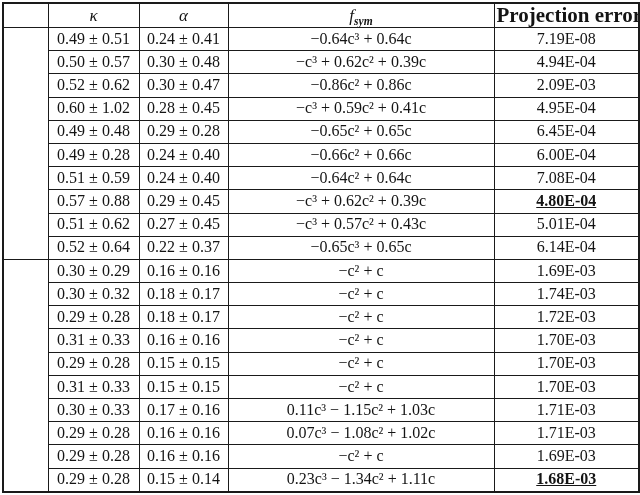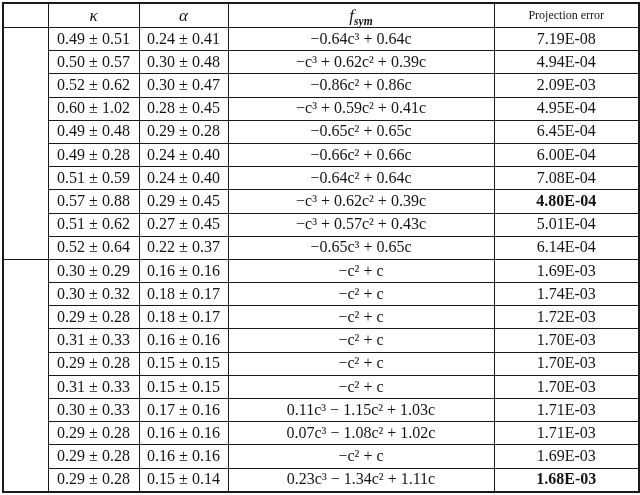--- a/index.html
+++ b/index.html
@@ -30,30 +30,30 @@
     vertical-align: middle;
     padding: 0 2px;
     font-size: 16px;
     font-weight: normal;
     line-height: 1.05;
     overflow: hidden;
     white-space: nowrap;
   }
   th { height: 23px; }
   th.math { font-style: italic; font-size: 17px; }
-  th.roman { font-size: 12px; }
+  th.roman { font-size: 21px; font-weight: bold; }
   td.grouplabel {
     font-style: italic;
     font-size: 17px;
     border-top: 1px solid #1a1a1a;
     border-bottom: 1px solid #1a1a1a;
     padding-left: 48px;
   }
   td.formula { }
-  td.bold { font-weight: bold; }
+  td.bold { font-weight: bold; text-decoration: underline; }
   sup, sub {
     font-size: 68%;
     line-height: 0;
   }
   sup { vertical-align: super; }
   sub { vertical-align: sub; font-style: italic; font-weight: bold; }
 </style>
 </head>
 <body>
 

